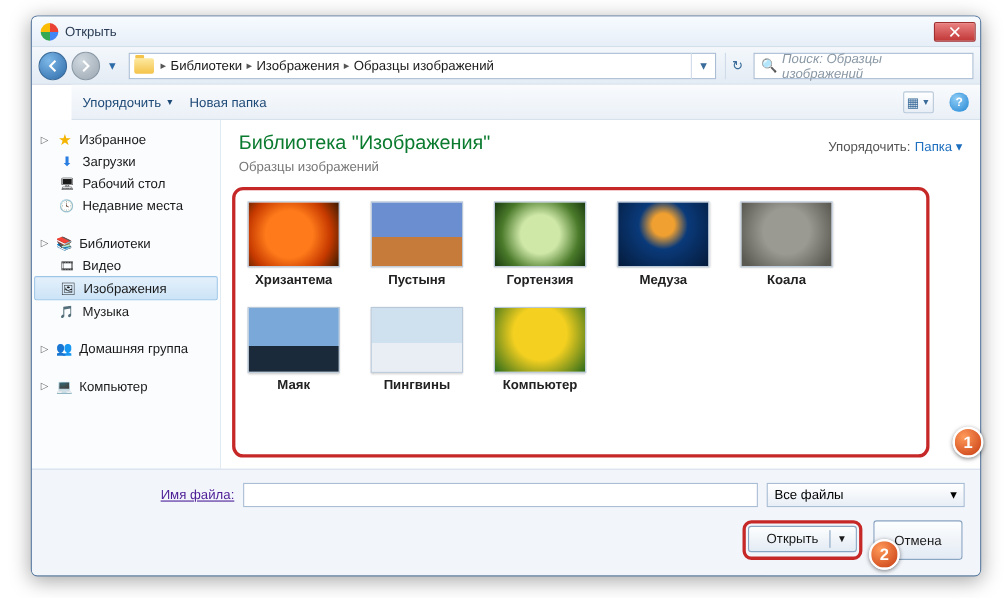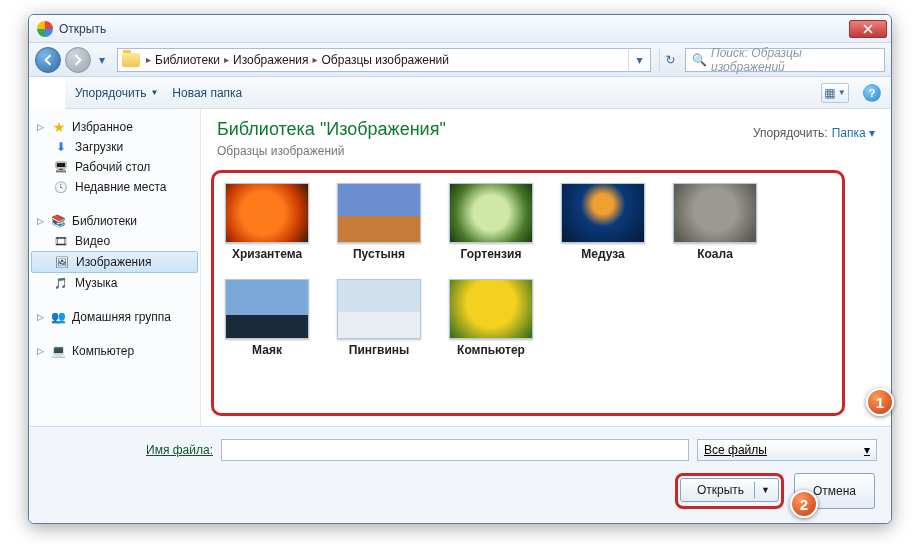--- a/index.html
+++ b/index.html
@@ -130,28 +130,28 @@
 .pic.light { background: linear-gradient(#7aa8d8 0 60%, #1a2a3a 60% 100%);}
 .pic.peng { background: linear-gradient(#cfe0ee 0 55%, #e8eef4 55% 100%);}
 .pic.tulip { background: radial-gradient(circle at 50% 40%, #f4d020 0 45%, #2a6a1a 100%);}
 
 
 .bottom {
   border-top: 1px solid #d3deea; background: #f2f6fb; padding: 12px 14px 14px;
   display: flex; flex-direction: column; gap: 12px;
 }
 .row-file { display: flex; align-items: center; gap: 8px; }
-.row-file .lbl { width: 170px; text-align: right; color: #14532d; }
+.row-file .lbl { width: 170px; text-align: right; color: #4c1d95; }
 .row-file .lbl u { text-decoration: underline; }
 .row-file .fn-input {
   flex: 1; height: 22px; border: 1px solid #a9bdd4; background: #fff;
 }
 .row-file .filter {
   width: 180px; height: 22px; border: 1px solid #a9bdd4; background: linear-gradient(#fff,#e8eef6);
-  display: flex; align-items: center; padding: 0 6px; justify-content: space-between; text-decoration: underline;
+  display: flex; align-items: center; padding: 0 6px; justify-content: space-between;
 }
 .row-btns { display: flex; justify-content: flex-end; gap: 10px; padding-right: 2px;}
 .btn {
   height: 24px; padding: 17px 18px; border: 1px solid #8aa5c2;
   background: linear-gradient(#fdfefe,#e3ebf4); border-radius: 3px;
   display: flex; align-items: center; color: #1a1a1a;
 }
 .open-wrap {
   display: inline-flex; border: 3px solid #c62828; border-radius: 8px; padding: 2px;
 }

